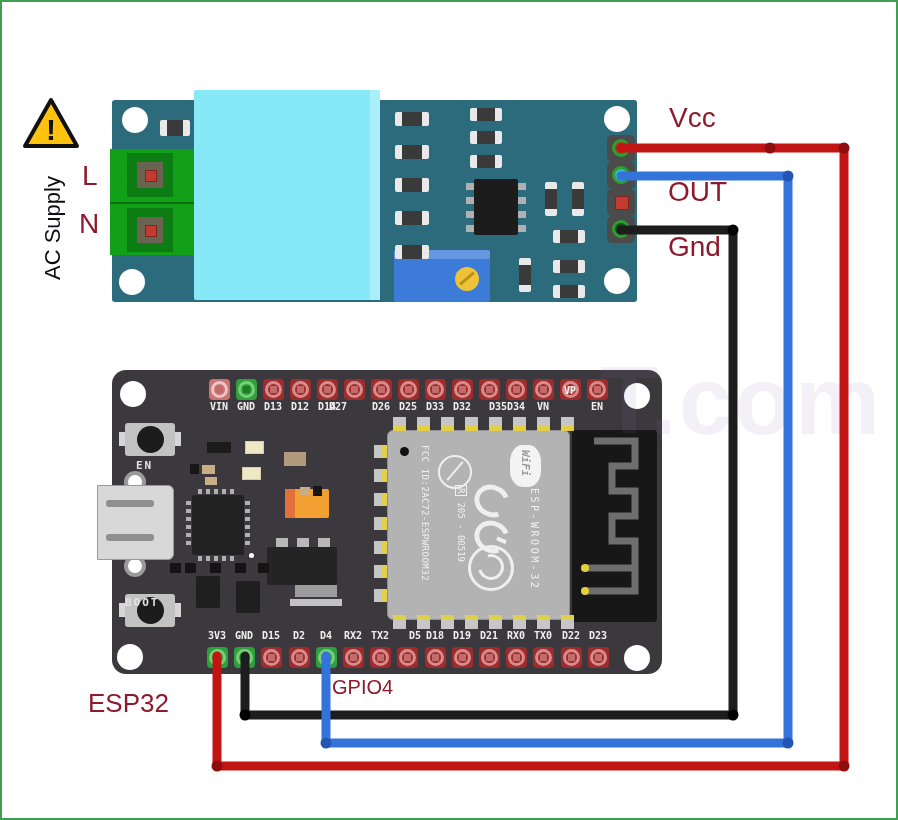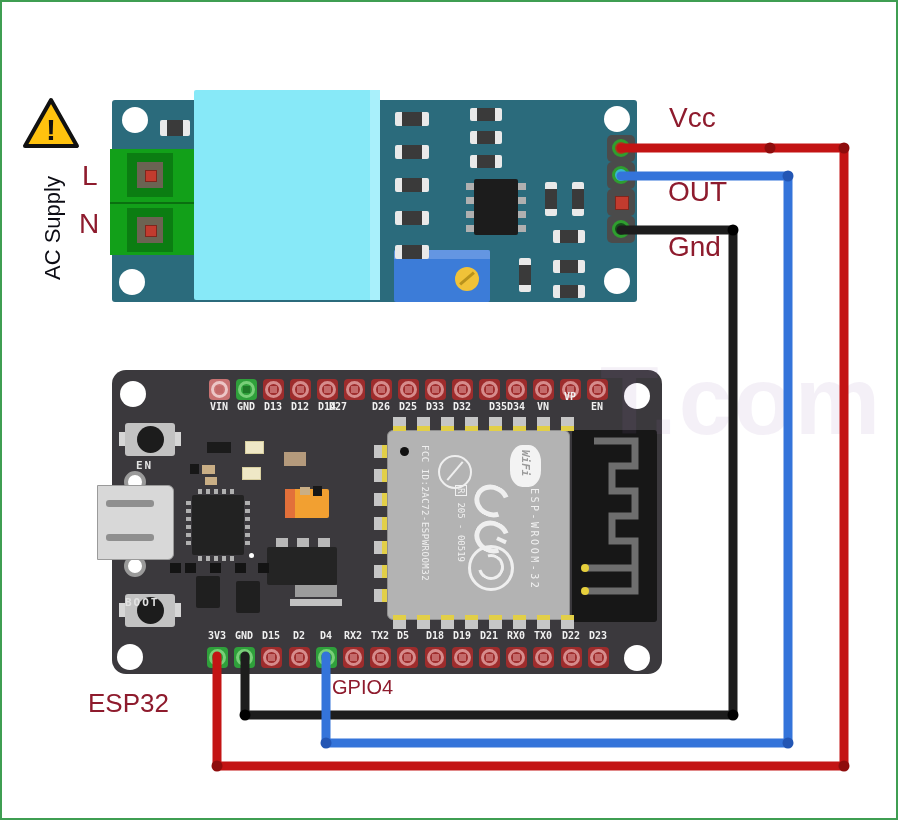--- a/index.html
+++ b/index.html
@@ -329,21 +329,21 @@
       <div class="pin-label" style="position:absolute;left:389px;top:31px">D34</div>
       <div class="pin pin-red" style="position:absolute;left:421px;top:9px">
         <div class="pin-ring" style="position:absolute;"></div>
         <div class="pin-center" style="position:absolute;"></div>
       </div>
       <div class="pin-label" style="position:absolute;left:416px;top:31px">VN</div>
       <div class="pin pin-red" style="position:absolute;left:448px;top:9px">
         <div class="pin-ring" style="position:absolute;"></div>
         <div class="pin-center" style="position:absolute;"></div>
       </div>
-      <div class="pin-label" style="position:absolute;left:443px;top:21px">VP</div>
+      <div class="pin-label" style="position:absolute;left:443px;top:15px">VP</div>
       <div class="pin pin-red" style="position:absolute;left:475px;top:9px">
         <div class="pin-ring" style="position:absolute;"></div>
         <div class="pin-center" style="position:absolute;"></div>
       </div>
       <div class="pin-label" style="position:absolute;left:470px;top:31px">EN</div>
       <div class="pin pin-green" style="position:absolute;left:95px;top:277px">
         <div class="pin-ring" style="position:absolute;"></div>
         <div class="pin-center" style="position:absolute;"></div>
       </div>
       <div class="pin-label" style="position:absolute;left:90px;top:260px">3V3</div>
@@ -374,21 +374,21 @@
       <div class="pin-label" style="position:absolute;left:226px;top:260px">RX2</div>
       <div class="pin pin-red" style="position:absolute;left:258px;top:277px">
         <div class="pin-ring" style="position:absolute;"></div>
         <div class="pin-center" style="position:absolute;"></div>
       </div>
       <div class="pin-label" style="position:absolute;left:253px;top:260px">TX2</div>
       <div class="pin pin-red" style="position:absolute;left:285px;top:277px">
         <div class="pin-ring" style="position:absolute;"></div>
         <div class="pin-center" style="position:absolute;"></div>
       </div>
-      <div class="pin-label" style="position:absolute;left:276px;top:260px">D5</div>
+      <div class="pin-label" style="position:absolute;left:288px;top:260px">D5</div>
       <div class="pin pin-red" style="position:absolute;left:313px;top:277px">
         <div class="pin-ring" style="position:absolute;"></div>
         <div class="pin-center" style="position:absolute;"></div>
       </div>
       <div class="pin-label" style="position:absolute;left:308px;top:260px">D18</div>
       <div class="pin pin-red" style="position:absolute;left:340px;top:277px">
         <div class="pin-ring" style="position:absolute;"></div>
         <div class="pin-center" style="position:absolute;"></div>
       </div>
       <div class="pin-label" style="position:absolute;left:335px;top:260px">D19</div>

